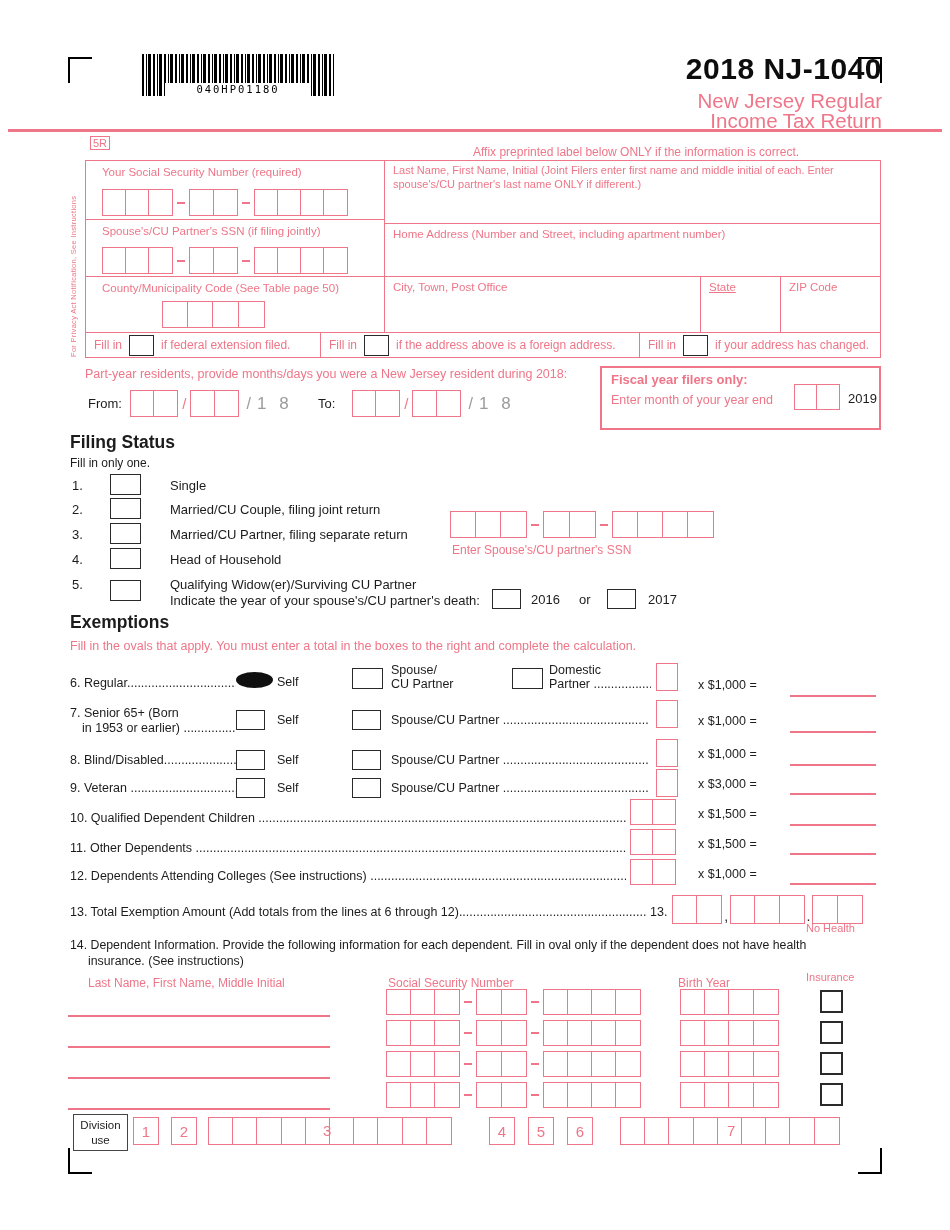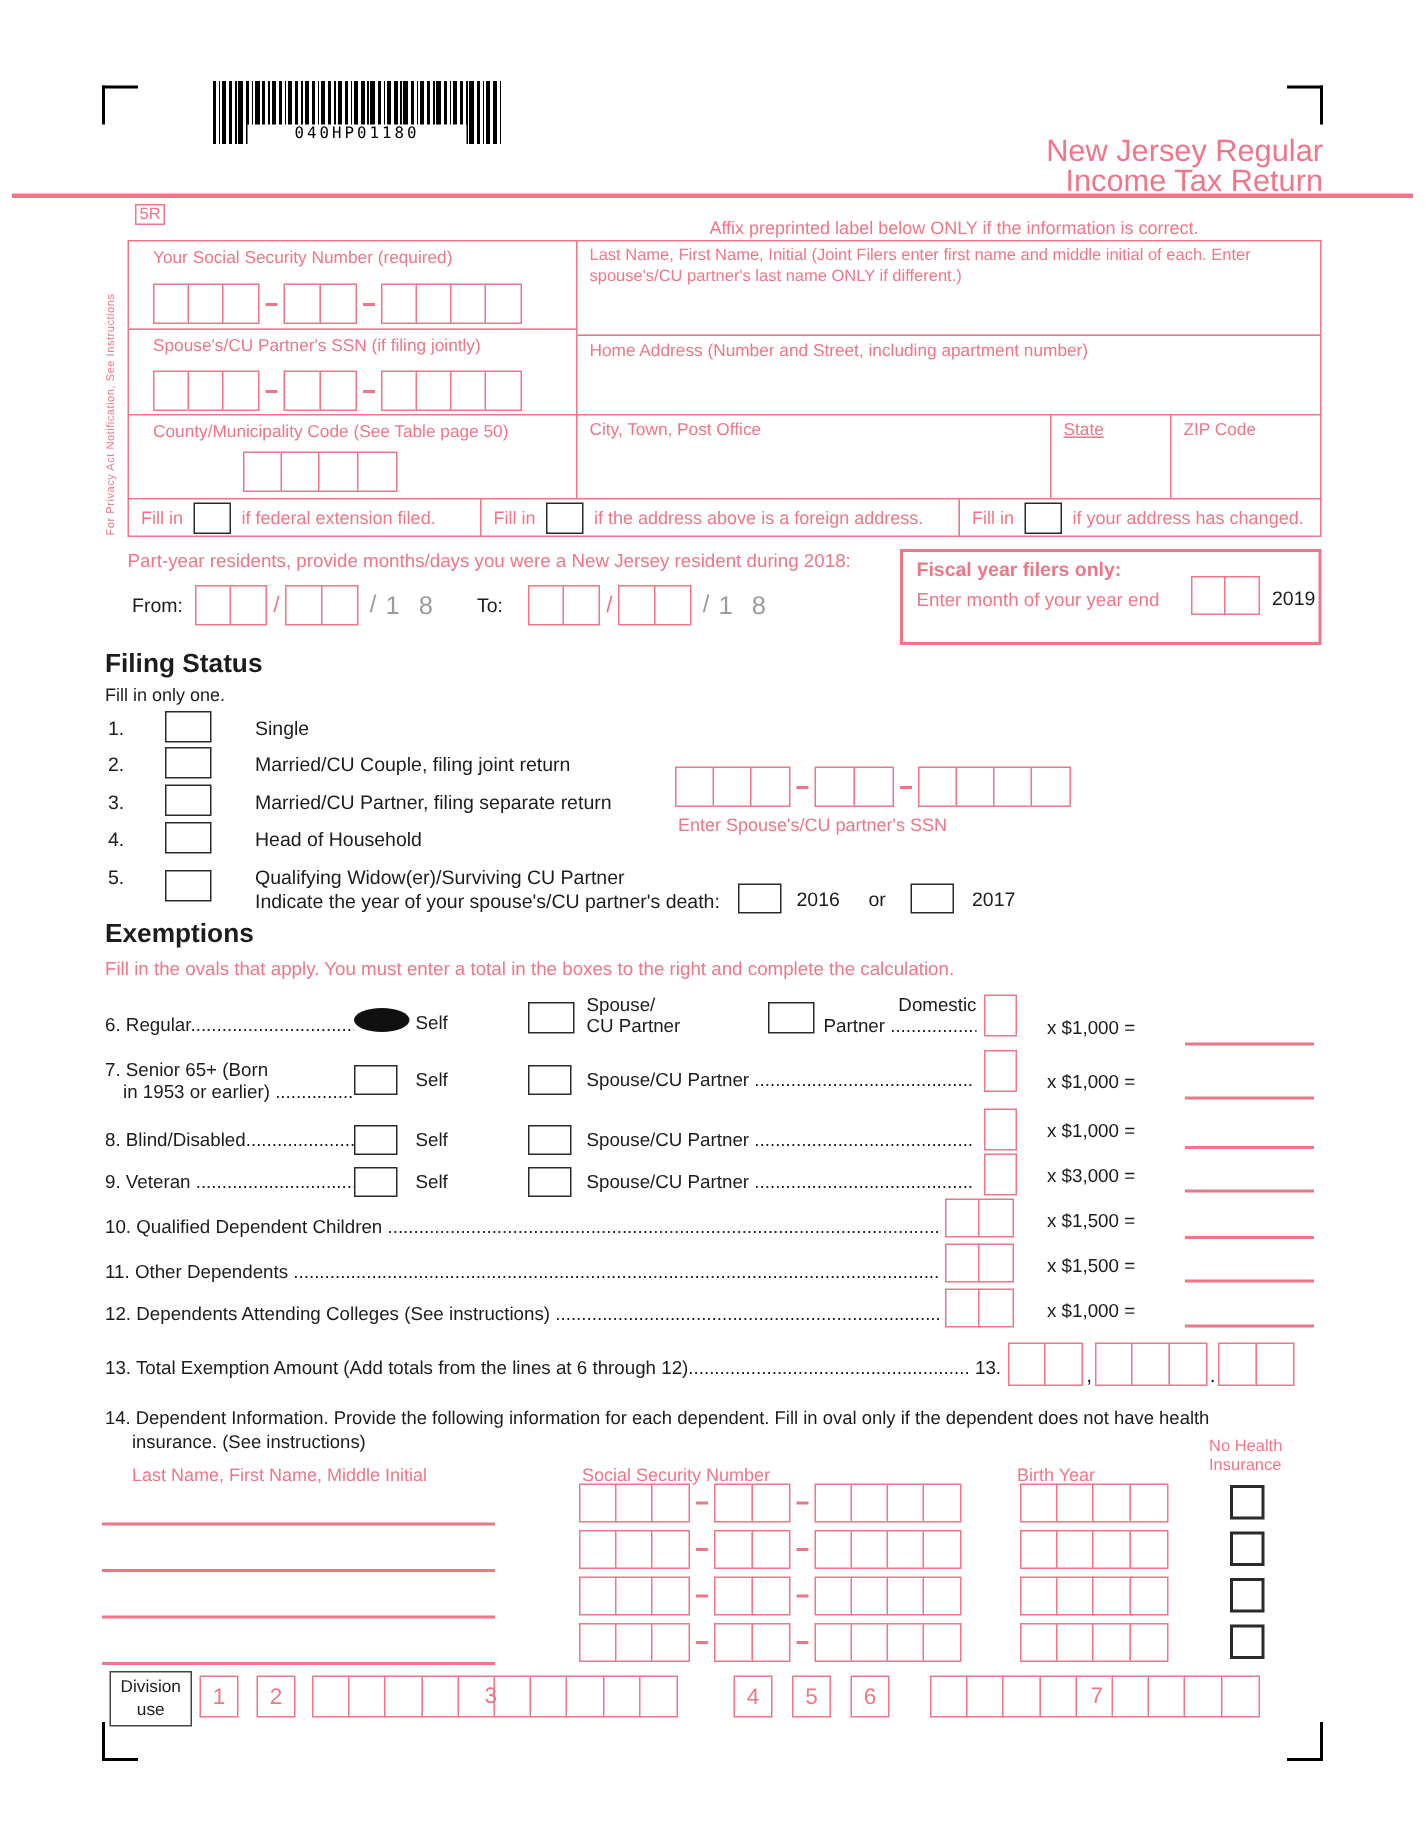--- a/index.html
+++ b/index.html
@@ -11,21 +11,21 @@
   .page{position:relative;width:950px;height:1230px;background:#fff;
         font-family:"Liberation Sans",sans-serif;overflow:hidden;}
   .abs{position:absolute;}
   .pink{color:var(--pink);}
   .blk{color:var(--blk);}
   .gray{color:var(--gray);}
   .cell{position:absolute;border:1.6px solid var(--pink);box-sizing:border-box;background:#fff;}
   .lbl{font-size:11.5px;color:var(--pink);line-height:1.25;}
   .b12{font-size:12.5px;color:var(--blk);}
   .b13{font-size:13px;color:var(--blk);}
-  .clip{white-space:nowrap;overflow:hidden;text-align:right;}
+  .clip{white-space:nowrap;overflow:hidden;}
   .rule{background:var(--pink);}
   
   .boxes{display:inline-flex;align-items:center;}
   .grp{display:inline-flex;}
   .bx{width:24px;height:26px;border:1.8px solid var(--pink);background:#fff;
       box-sizing:border-box;display:inline-block;flex:none;}
   .grp .bx:not(:first-child){margin-left:-1.8px;}
   .dash{width:8px;height:2px;background:var(--pink);margin:0 4px;flex:none;}
   .boxes.s27 .bx{width:27px;height:27px;}
   .boxes.s25 .bx{width:25px;height:27px;}
@@ -62,20 +62,21 @@
 <div class="page">
 
   <div class="corner" style="left:68px;top:57px;border-left:2.5px solid #000;border-top:2.5px solid #000;"></div>
   <div class="corner" style="left:858px;top:57px;border-right:2.5px solid #000;border-top:2.5px solid #000;"></div>
   <div class="corner" style="left:68px;top:1148px;border-left:2.5px solid #000;border-bottom:2.5px solid #000;"></div>
   <div class="corner" style="left:858px;top:1148px;border-right:2.5px solid #000;border-bottom:2.5px solid #000;"></div>
 
   <div class="barcode" style="left:142px;top:54px;width:192px;height:42px;">
     <span class="bctext">040HP01180</span>
   </div>
+  <div class="abs blk" style="left:480px;top:52px;width:402px;text-align:right;font-size:30px;font-weight:bold;letter-spacing:0.5px;color:#0d0d0d;">2018 NJ-1040</div>
   <div class="abs pink" style="left:480px;top:89px;width:402px;text-align:right;font-size:20.5px;">New Jersey Regular</div>
   <div class="abs pink" style="left:480px;top:109px;width:402px;text-align:right;font-size:20.5px;">Income Tax Return</div>
   <div class="abs rule" style="left:8px;top:129px;width:934px;height:3px;"></div>
   <div class="abs pink" style="left:90px;top:136px;font-size:11px;border:1px solid var(--pink);padding:0 2px;">5R</div>
   <div class="abs pink" style="left:392px;top:145px;width:488px;text-align:center;font-size:12px;">Affix preprinted label below ONLY if the information is correct.</div>
 
   <div class="abs privacy" style="left:69px;top:163px;height:194px;">For Privacy Act Notification, See Instructions</div>
 
   <div class="cell" style="left:85px;top:160px;width:300px;height:60px;">
     <div class="lbl" style="padding:4px 8px 0 16px;">Your Social Security Number (required)</div>
@@ -379,21 +380,21 @@
     <span class="boxes money">
         <span class="grp">
           <span class="bx"></span>
           <span class="bx"></span>
         </span>
       </span>
   </div>
 
   <div class="abs blk" style="left:70px;top:938px;font-size:12.3px;">14. Dependent Information. Provide the following information for each dependent. Fill in oval only if the dependent does not have health</div>
   <div class="abs blk" style="left:88px;top:954px;font-size:12.3px;">insurance. (See instructions)</div>
-  <div class="abs pink" style="left:806px;top:958px;font-size:11px;">No Health</div>
+  <div class="abs pink" style="left:806px;top:922px;font-size:11px;">No Health</div>
   <div class="abs pink" style="left:806px;top:971px;font-size:11px;">Insurance</div>
   <div class="abs pink" style="left:88px;top:976px;font-size:12px;">Last Name, First Name, Middle Initial</div>
   <div class="abs pink" style="left:388px;top:976px;font-size:12px;">Social Security Number</div>
   <div class="abs pink" style="left:678px;top:976px;font-size:12px;">Birth Year</div>
 
   <div class="nameline" style="left:68px;top:1015px;width:262px;"></div>
   <div class="boxes s26 abs" style="left:386px;top:989px;">
       <span class="grp">
         <span class="bx"></span>
         <span class="bx"></span>

